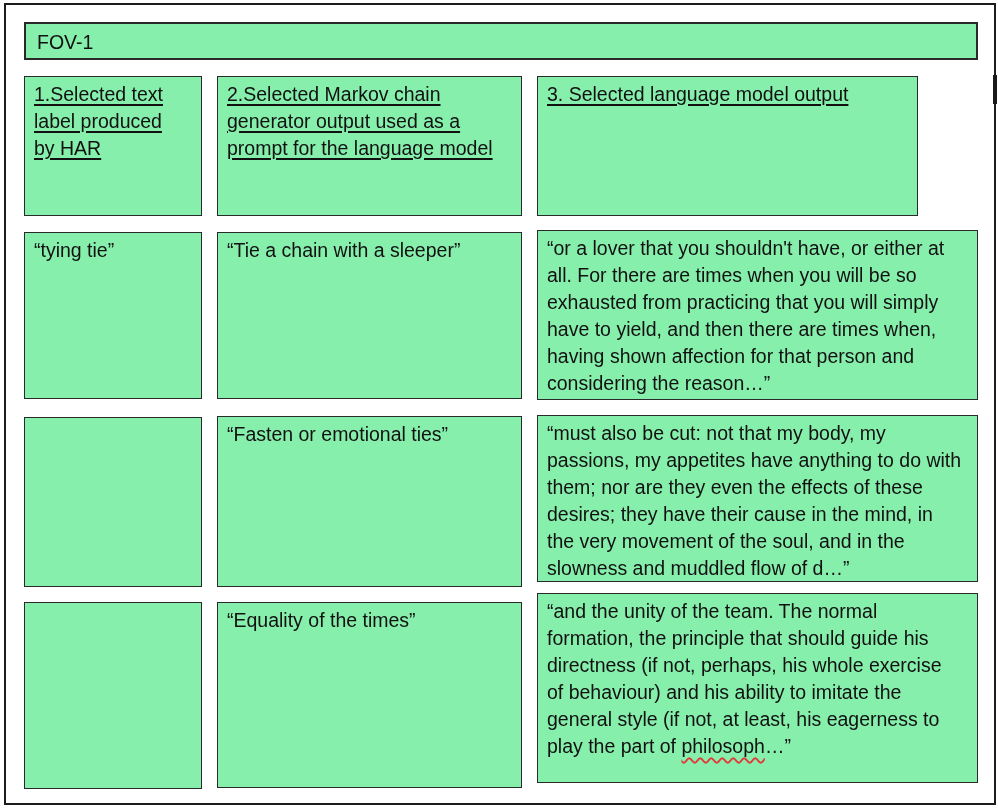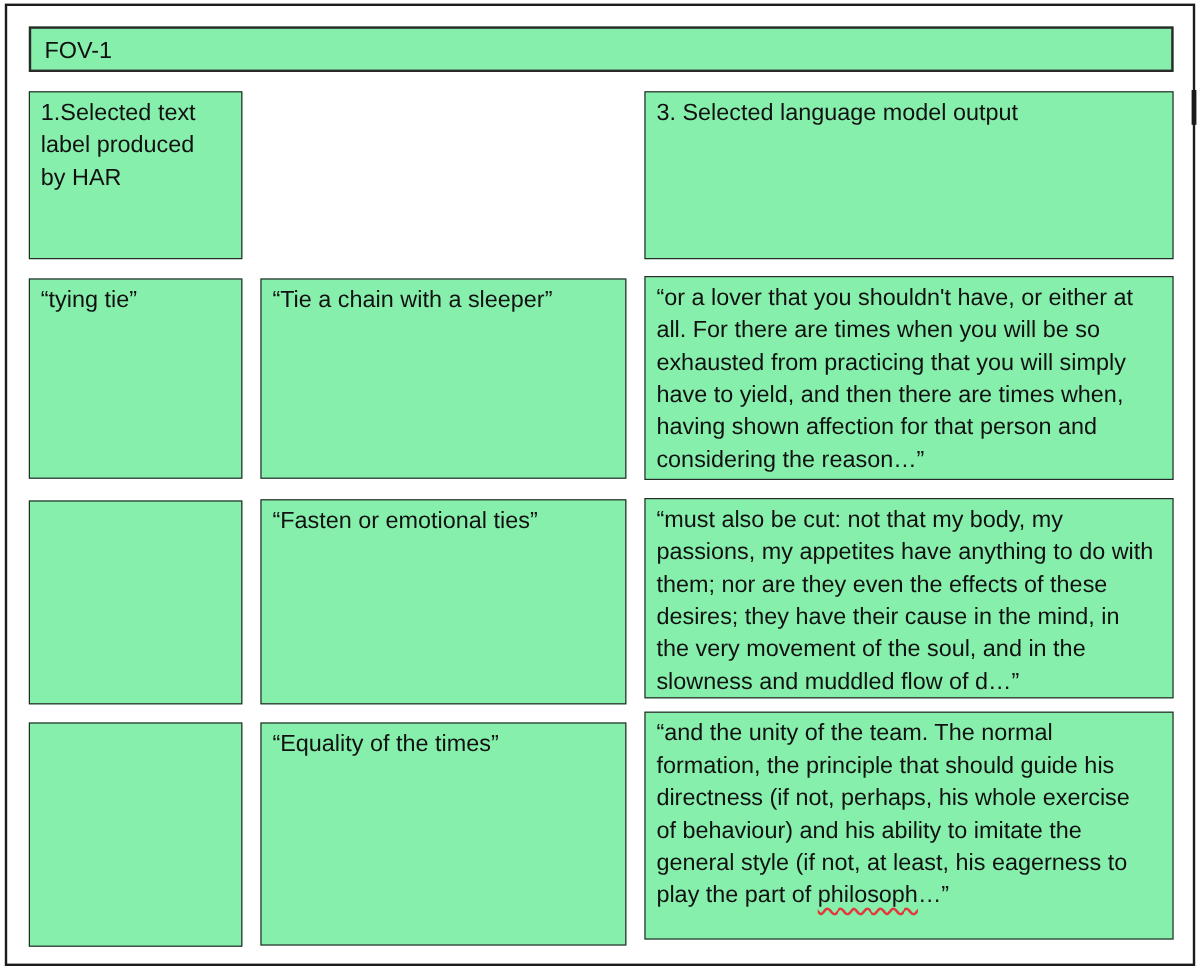--- a/index.html
+++ b/index.html
@@ -33,20 +33,21 @@
     padding: 4px 9px;
     letter-spacing: 0;
   }
   .title-txt {
     font-size: 19.5px;
     line-height: 24px;
     padding: 6px 11px;
     white-space: nowrap;
   }
   .u {
+    text-decoration: underline;
     text-decoration-thickness: 1.5px;
     text-underline-offset: 3px;
   }
   .misspelled {
     text-decoration: underline;
     text-decoration-style: wavy;
     text-decoration-color: #e03a3a;
     text-decoration-thickness: 1.5px;
     text-underline-offset: 4px;
     text-align: center;
@@ -67,21 +68,26 @@
 
     <div class="box title-box" style="left:18px;top:17px;width:954px;height:38px">
       <div class="title-txt">FOV-1</div>
     </div>
 
     <div class="box" style="left:18px;top:71px;width:178px;height:140px">
       <div class="txt u">1.Selected text
 label produced
 by HAR</div>
     </div>
-    <div class="box" style="left:531px;top:71px;width:441px;height:140px">
+    <div class="box" style="left:211px;top:71px;width:305px;height:140px">
+      <div class="txt u">2.Selected Markov chain
+generator output used as a
+prompt for the language model</div>
+    </div>
+    <div class="box" style="left:531px;top:71px;width:381px;height:140px">
       <div class="txt u">3. Selected language model output</div>
     </div>
 
     <div class="box" style="left:18px;top:227px;width:178px;height:167px">
       <div class="txt">“tying tie”</div>
     </div>
     <div class="box" style="left:211px;top:227px;width:305px;height:167px">
       <div class="txt">“Tie a chain with a sleeper”</div>
     </div>
     <div class="box" style="left:531px;top:225px;width:441px;height:170px">

